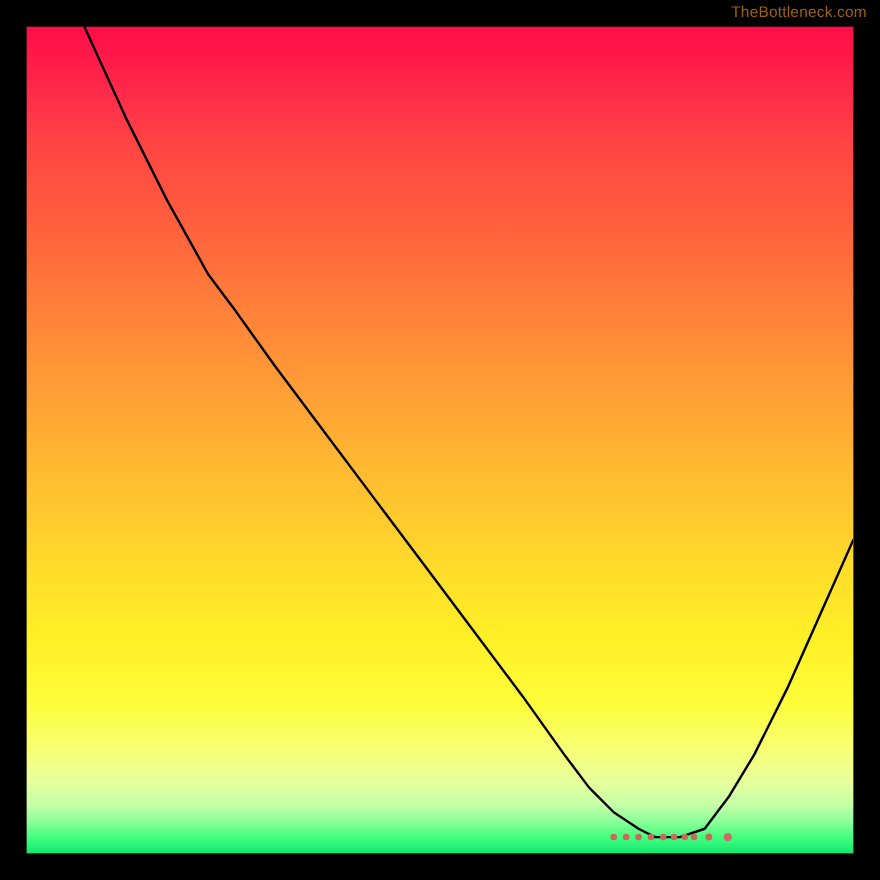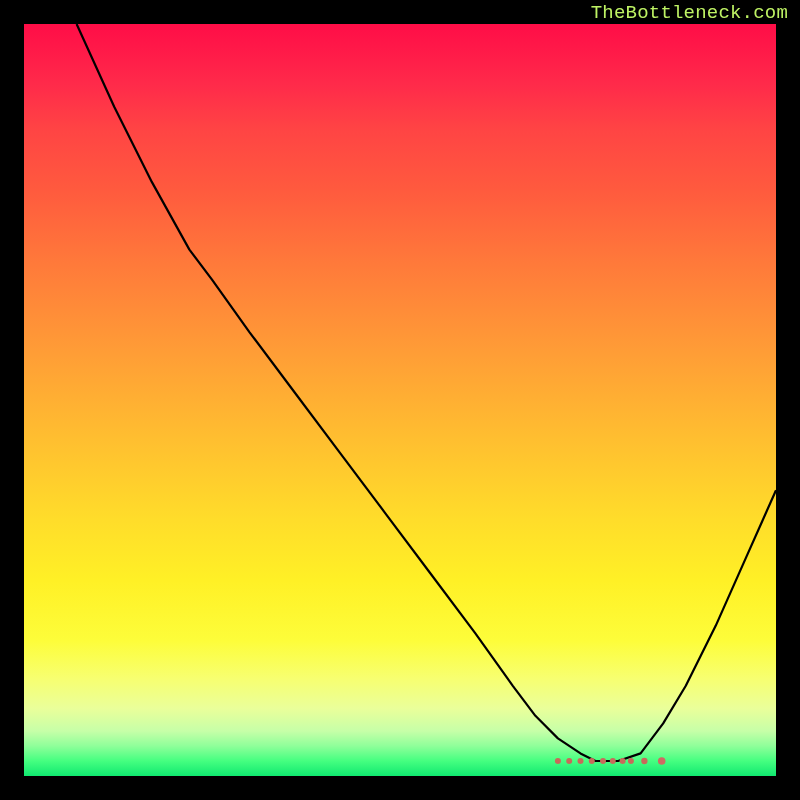--- a/index.html
+++ b/index.html
@@ -60,24 +60,23 @@
   .curve {
     fill: none;
     stroke: #000;
     stroke-width: 2.2;
     stroke-linejoin: round;
   }
   .watermark {
     position: absolute;
     top: 2px;
     right: 12px;
-    color: #bef264;
-    font-size: 19px;
+    color: #a16207;
+    font-size: 14px;
     letter-spacing: 0.2px;
-    font-family: Liberation Mono, monospace;
   }
   .markers circle {
     fill: #c86a5a;
     stroke: none;
   }
   .markers .big {
     fill: #cf6a63;
   }
 </style>
 </head>

